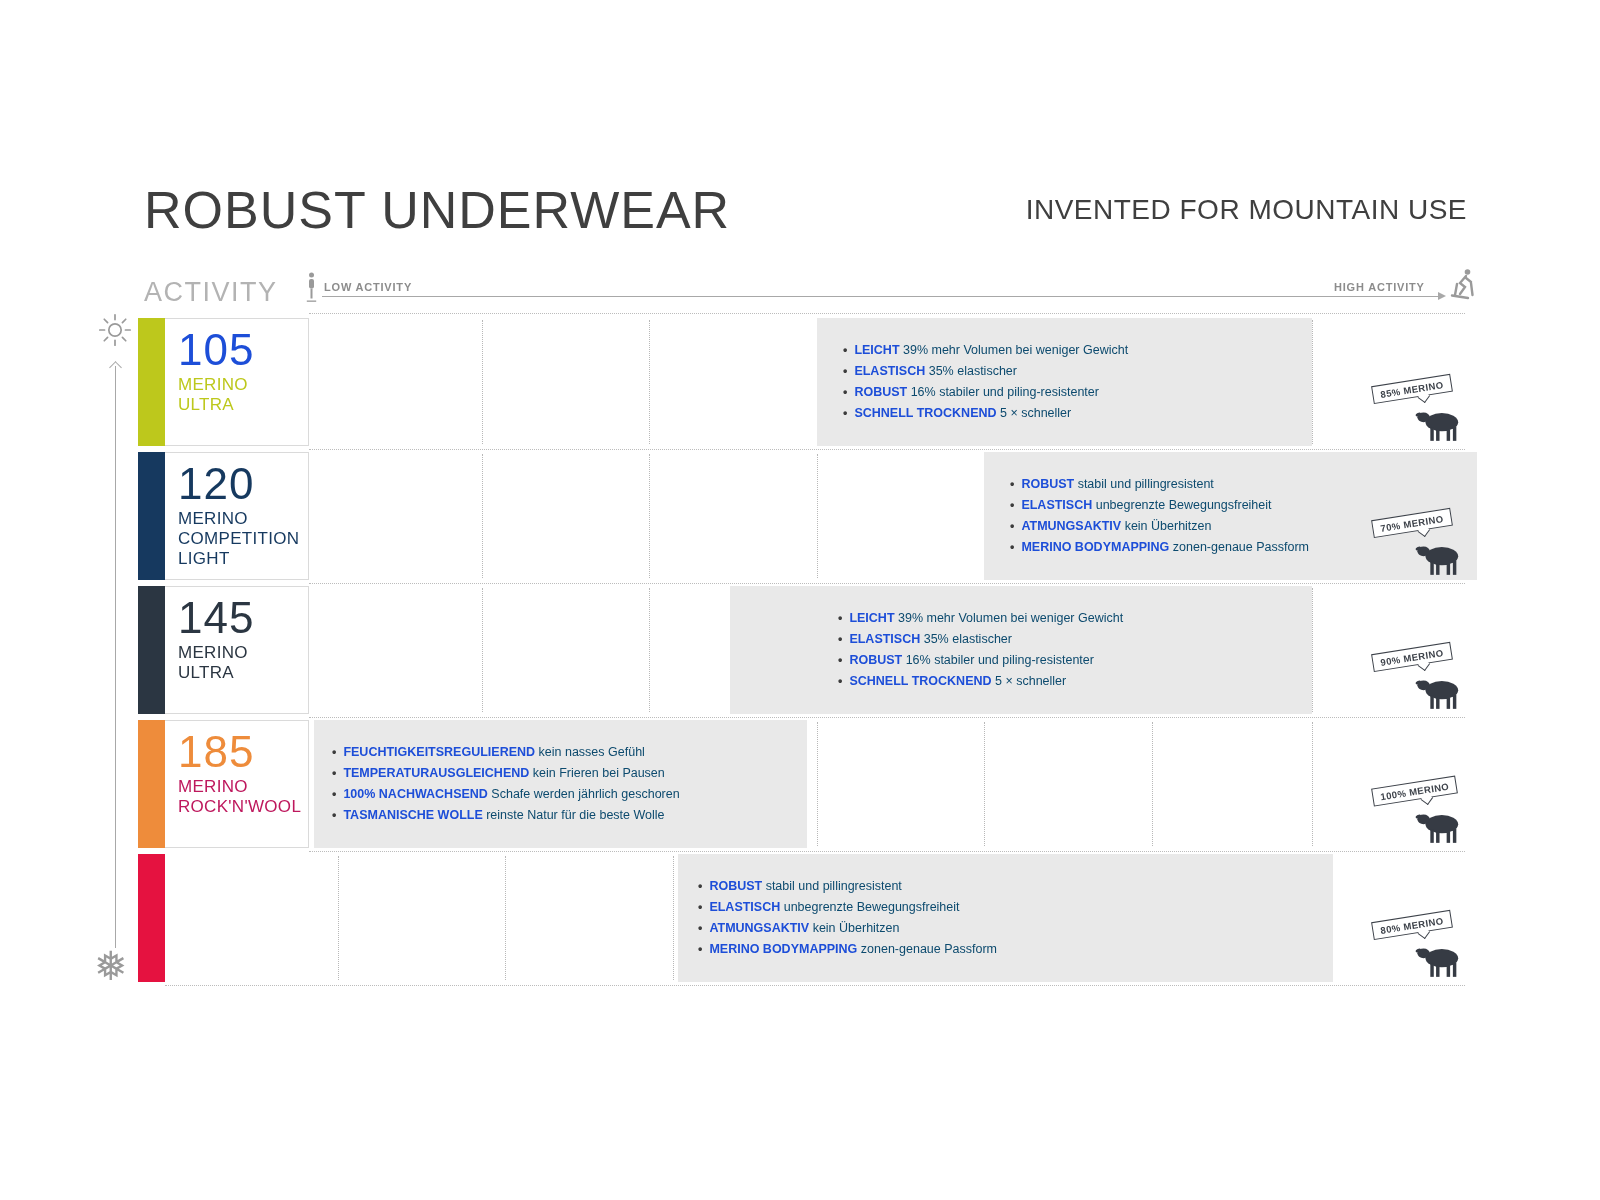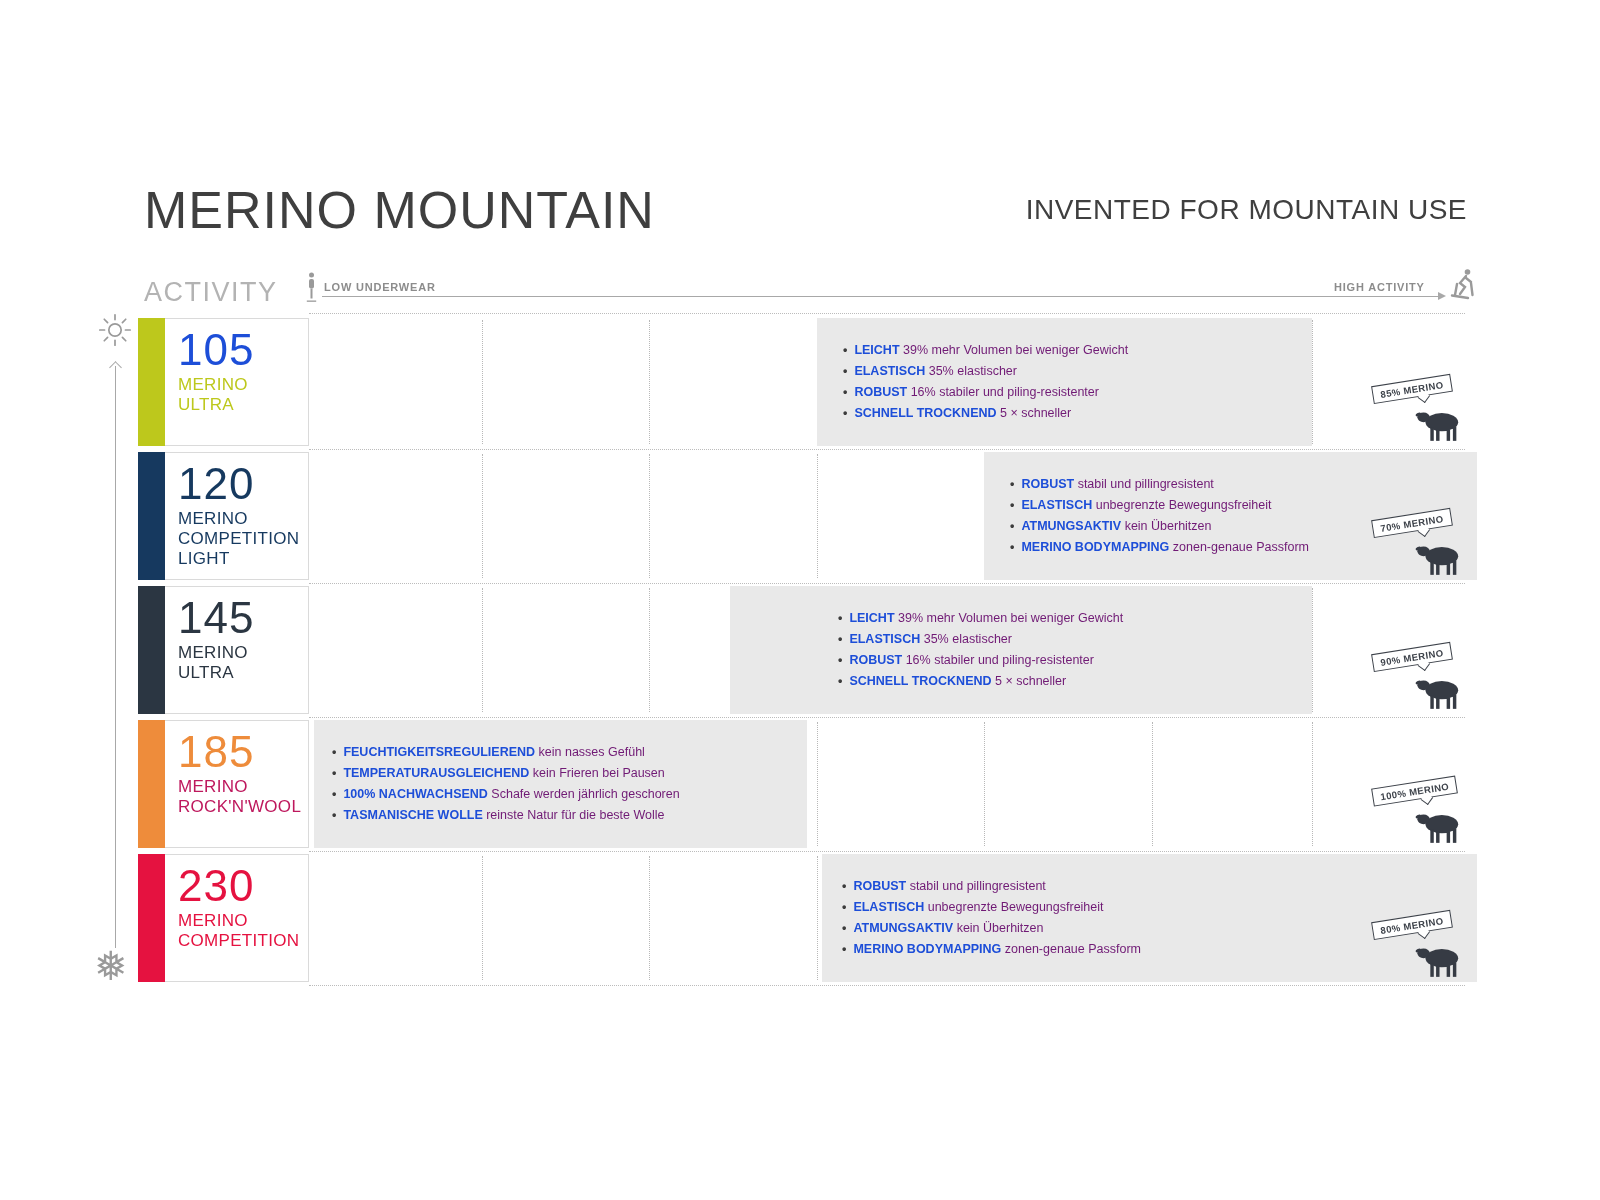--- a/index.html
+++ b/index.html
@@ -61,54 +61,54 @@
     content:'';position:absolute;left:0;right:0;top:-5px;border-top:1px dotted #bcbcbc;
   }
   .feature-box{
     position:absolute;top:0;height:100%;background:#e9e9e9;z-index:2;
     display:flex;align-items:center;box-sizing:border-box;
   }
   .features{list-style:none;margin:0;padding:0;}
   .features li{font-size:12.5px;line-height:21px;white-space:nowrap;color:#3c3c3c;}
   .features li::before{content:'•';margin-right:7px;color:#3c3c3c;font-weight:700;}
   .fk{font-weight:700;color:#1d4ed8;}
-  .fd{font-weight:400;color:#701a75;}
+  .fd{font-weight:400;color:#0c4a6e;}
 
   
   .sheep-group{position:absolute;right:3px;top:62px;width:90px;height:62px;z-index:3;}
   .bubble{
     position:absolute;top:0;left:0;background:#ffffff;border:1.5px solid #3d424a;
     padding:3px 7px 2px 7px;font-size:9.5px;font-weight:700;color:#3d424a;
     letter-spacing:0.4px;white-space:nowrap;transform:rotate(-9deg);z-index:4;
   }
   .bubble::after{
     content:'';position:absolute;bottom:-5.5px;left:58%;width:8px;height:8px;background:#ffffff;
     border-right:1.5px solid #3d424a;border-bottom:1.5px solid #3d424a;transform:rotate(45deg);
   }
   .sheep{position:absolute;right:0;bottom:0;}
 </style>
 </head>
 <body>
 
-<div class="abs title">MERINO MOUNTAIN</div>
+<div class="abs title">ROBUST UNDERWEAR</div>
 <div class="abs tagline">INVENTED FOR MOUNTAIN USE</div>
 
 <div class="abs overview-label">ACTIVITY</div>
 
 <div class="abs low-icon">
   <svg width="13" height="32" viewBox="0 0 13 32">
     <g fill="#9a9a9a">
       <circle cx="6.5" cy="3" r="2.5"></circle>
       <rect x="4" y="7" width="5" height="9.5" rx="2"></rect>
       <rect x="5.5" y="16.5" width="2" height="10"></rect>
       <rect x="1.8" y="28.5" width="9.4" height="1.3"></rect>
     </g>
   </svg>
 </div>
-<div class="abs axis-low">LOW UNDERWEAR</div>
+<div class="abs axis-low">LOW ACTIVITY</div>
 <div class="abs axis-line"></div>
 <div class="abs axis-high">HIGH ACTIVITY</div>
 <div class="abs axis-arrow"></div>
 <div class="abs high-icon">
   <svg width="26" height="32" viewBox="0 0 26 32">
     <g stroke="#9a9a9a" stroke-width="2.4" fill="none" stroke-linecap="round">
       <path d="M16 8 L10 15 L15 19 L10 26"></path>
       <path d="M16 10 L21 14"></path>
       <path d="M7 16 L5 27"></path>
       <path d="M21 15 L22.5 27"></path>
@@ -286,24 +286,20 @@
         <div class="vdash" style="left: 340px;"></div>
         <div class="vdash" style="left: 508px;"></div>
         <div class="vdash" style="left: 675px;"></div>
         <div class="vdash" style="left: 843px;"></div>
         <div class="vdash" style="left: 1003px;"></div>
       </div>
   </div>
 
   <div class="row">
     <div class="bar" style="background: rgb(229, 18, 64);"></div>
-    <div class="label-box">
-      <div class="weight" style="color: rgb(229, 18, 64);">230</div>
-      <div class="pname" style="color: rgb(229, 18, 64);">MERINO COMPETITION</div>
-    </div>
     <div class="timeline">
       <div class="feature-box" style="left: 513px; width: 655px; padding-left: 20px;">
           <ul class="features">
             <li><span class="fk">ROBUST</span><span class="fd"> stabil und pillingresistent</span></li>
             <li><span class="fk">ELASTISCH</span><span class="fd"> unbegrenzte Bewegungsfreiheit</span></li>
             <li><span class="fk">ATMUNGSAKTIV</span><span class="fd"> kein Überhitzen</span></li>
             <li><span class="fk">MERINO BODYMAPPING</span><span class="fd"> zonen-genaue Passform</span></li>
           </ul>
         </div>
       <div class="sheep-group">

